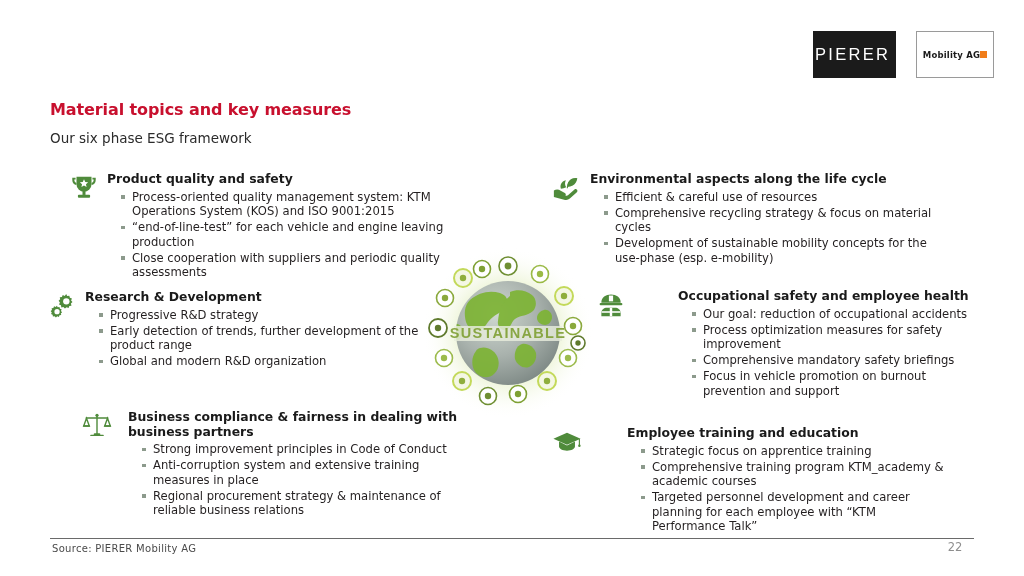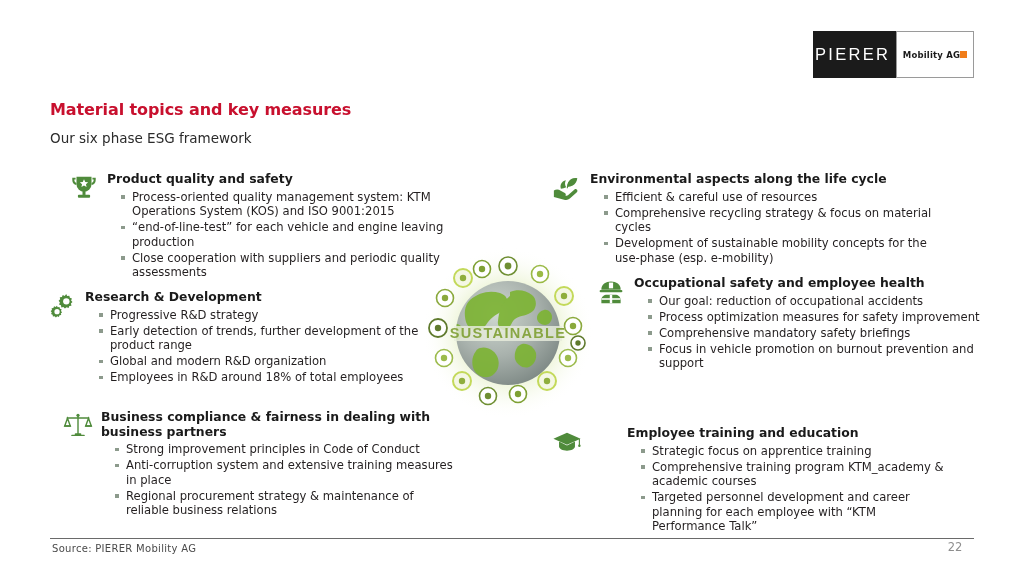--- a/index.html
+++ b/index.html
@@ -39,20 +39,21 @@
     font-family: "Liberation Sans", sans-serif;
     padding-left: 2px;
   }
   .logo-mobility {
     background: #ffffff;
     border: 1px solid #9a9a9a;
     width: 76px;
     display: flex;
     align-items: center;
     justify-content: center;
+    margin-left: 20px;
   }
   .logo-mobility .mtext {
     font-size: 8.5px;
     font-weight: bold;
     color: #1b1b1b;
     letter-spacing: .2px;
   }
   .logo-mobility .msquare {
     width: 7px;
     height: 7px;
@@ -130,23 +131,23 @@
     left: 0;
     top: 5.5px;
     width: 3.6px;
     height: 3.6px;
     background: #8c9a8c;
   }
 
   
   #blk-product   { left: 22px;  top: 172px; width: 390px; }
   #blk-research  { left: 0px;   top: 290px; width: 400px; }
-  #blk-compliance{ left: 16px;  top: 410px; width: 396px; }
+  #blk-compliance{ left: 35px;  top: 410px; width: 396px; gap: 8px; }
   #blk-environment{ left: 0px;  top: 172px; width: 400px; }
-  #blk-safety    { left: 44px;  top: 276px; width: 390px; }
+  #blk-safety    { left: 44px;  top: 289px; width: 390px; gap: 44px; }
   #blk-training  { left: 0px;   top: 426px; width: 400px; gap: 37px; }
 
   
   .globe-wrap {
     position: absolute;
     left: 418px;
     top: 248px;
     width: 180px;
     height: 170px;
   }
@@ -227,21 +228,20 @@
           <circle cx="10.7" cy="22" r="2.8" fill="#ffffff"></circle>
         </g>
       </svg>
     </div>
     <div class="body">
       <div class="block-title">Research &amp; Development</div>
       <ul class="bullets">
         <li>Progressive R&amp;D strategy</li>
         <li>Early detection of trends, further development of the product range</li>
         <li>Global and modern R&amp;D organization</li>
-        <li>Employees in R&amp;D around 18% of total employees</li>
       </ul>
     </div>
   </div>
 
   <div class="block" id="blk-compliance">
     <div class="icon">
       <svg width="30" height="30" viewBox="0 0 32 32">
         <g stroke="#4f8b3b" stroke-width="1.5" fill="none" stroke-linecap="round">
           <line x1="16" y1="4.5" x2="16" y2="25"></line>
           <line x1="4.5" y1="7.5" x2="27.5" y2="7.5"></line>

